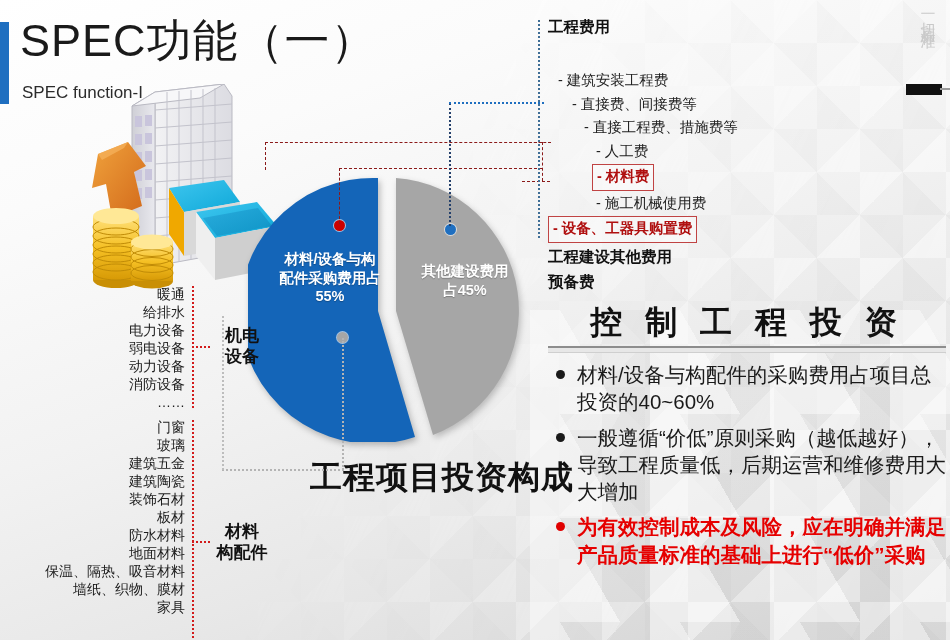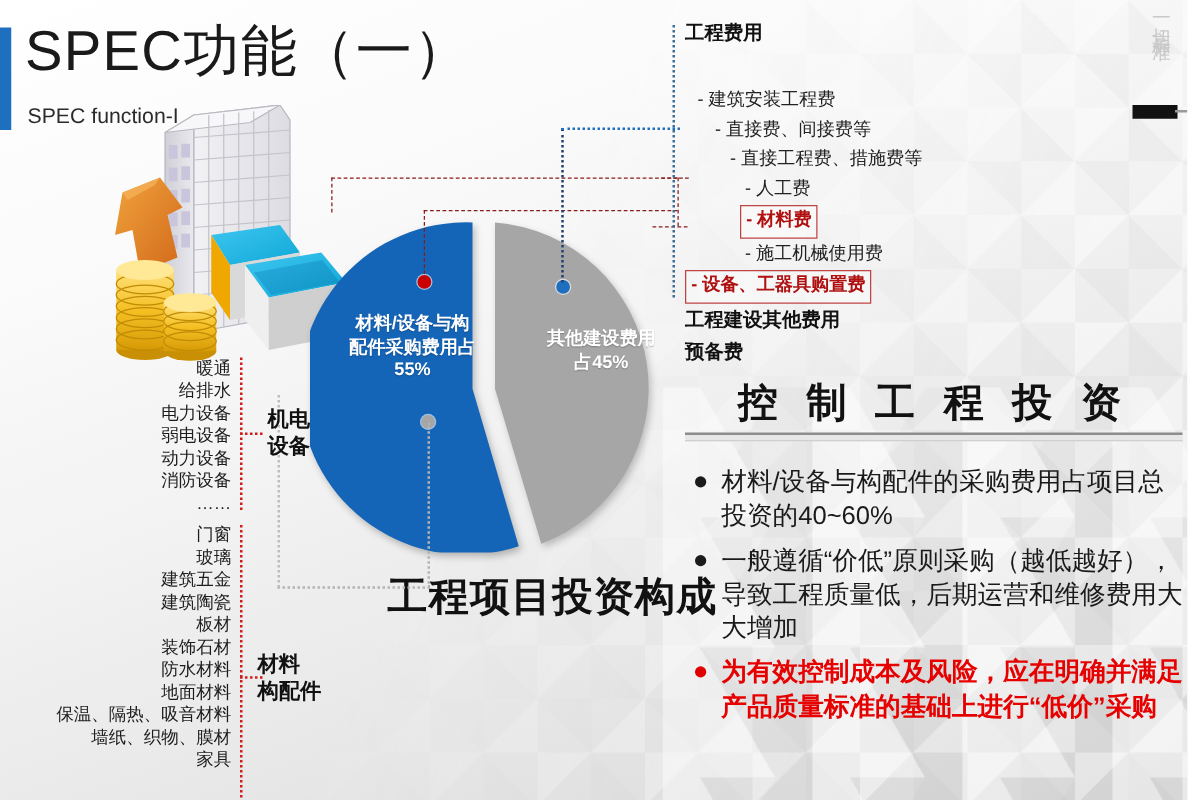--- a/index.html
+++ b/index.html
@@ -52,21 +52,21 @@
   .blue-shape{
     position:absolute;left:0;top:0;width:280px;height:266px;
     filter:drop-shadow(2px 3px 3px rgba(0,0,0,.25));
   }
   .gray-shape{
     position:absolute;left:0;top:0;width:280px;height:266px;
     filter:drop-shadow(2px 3px 3px rgba(0,0,0,.22));
   }
   .pie-label{position:absolute;color:#fff;font-weight:bold;text-align:center;line-height:1.28;text-shadow:0 1px 1px rgba(0,0,0,.25);}
   .pie-label.blue{left:6px;top:74px;width:152px;font-size:14.5px;}
-  .pie-label.gray{left:174px;top:86px;width:118px;font-size:14.5px;}
+  .pie-label.gray{left:158px;top:86px;width:118px;font-size:14.5px;}
   .dot{position:absolute;width:11px;height:11px;border-radius:50%;}
   .dot.red{background:#cc0000;left:86px;top:44px;box-shadow:0 0 0 1px rgba(255,255,255,.6);}
   .dot.blue{background:#1f6fc0;left:197px;top:48px;box-shadow:0 0 0 1px rgba(255,255,255,.6);}
   .dot.gray{background:#a6a6a6;left:89px;top:156px;box-shadow:0 0 0 1px rgba(255,255,255,.6);}
   .pie-caption{position:absolute;left:310px;top:456px;font-size:32px;font-weight:bold;color:#111;white-space:nowrap;letter-spacing:1px;}
 
   
   .conn{position:absolute;}
   .h-dash-red{border-top:1.5px dashed #8b1a1a;}
   .v-dash-red{border-left:1.5px dashed #8b1a1a;}
@@ -82,27 +82,27 @@
   
   .tree{position:absolute;left:548px;top:14px;width:260px;}
   .tree-row{font-size:14.5px;color:#222;line-height:1.62;white-space:nowrap;}
   .tree-row.bold{font-weight:bold;font-size:15.5px;color:#111;}
   .tree-row.hl{display:inline-block;color:#b01010;font-weight:bold;border:1px solid #c04343;padding:0px 4px 1px 4px;margin:1px 0;background:rgba(255,255,255,.35);}
   .tree-line{position:absolute;left:538px;top:20px;height:218px;}
 
   
   .mlist{position:absolute;text-align:right;font-size:14px;color:#1c1c1c;line-height:1.30;white-space:nowrap;}
   .mlist div{height:18px;}
-  .grp-label{position:absolute;font-size:17px;font-weight:bold;color:#111;line-height:1.22;}
+  .grp-label{position:absolute;font-size:17px;font-weight:bold;color:#111;text-align:center;line-height:1.22;}
 
   
   .panel{position:absolute;left:548px;top:305px;width:398px;}
   .panel-title{font-size:32px;font-weight:bold;color:#111;letter-spacing:7px;text-align:center;line-height:1.1;white-space:nowrap;}
   .panel-rule{margin-top:6px;height:4px;border-top:2px solid #8d8d8d;border-bottom:1px solid #cfcfcf;background:#e7e7e7;}
-  .bullets{margin-top:19px;}
+  .bullets{margin-top:8px;}
   .bullet{display:flex;align-items:flex-start;margin-bottom:8px;}
   .bullet .bdot{flex:0 0 auto;width:9px;height:9px;border-radius:50%;background:#1a1a1a;margin:9px 12px 0 8px;}
   .bullet .btxt{font-size:20.5px;line-height:1.33;color:#1a1a1a;}
   .bullet.red .bdot{background:#e00000;}
   .bullet.red .btxt{color:#e60000;font-weight:bold;}
 </style>
 </head>
 <body>
 
 <div id="slide">
@@ -293,22 +293,22 @@
   <div class="conn h-dot-red" style="left:192px;top:346px;width:18px;"></div>
   <div class="grp-label" style="left:214px;top:326px;width:56px;">
     <span>机电</span><br><span>设备</span>
   </div>
 
   <div class="mlist" style="left:20px;top:418px;width:165px;">
     <div>门窗</div>
     <div>玻璃</div>
     <div>建筑五金</div>
     <div>建筑陶瓷</div>
+    <div>装饰石材</div>
     <div>板材</div>
-    <div>装饰石材</div>
     <div>防水材料</div>
     <div>地面材料</div>
     <div>保温、隔热、吸音材料</div>
     <div>墙纸、织物、膜材</div>
     <div>家具</div>
     <div style="height:22px;"></div>
     <div>混凝土、砌块、腻子</div>
   </div>
   <div class="conn v-dot-red" style="left:192px;top:420px;height:218px;"></div>
   <div class="conn h-dot-red" style="left:192px;top:541px;width:18px;"></div>

